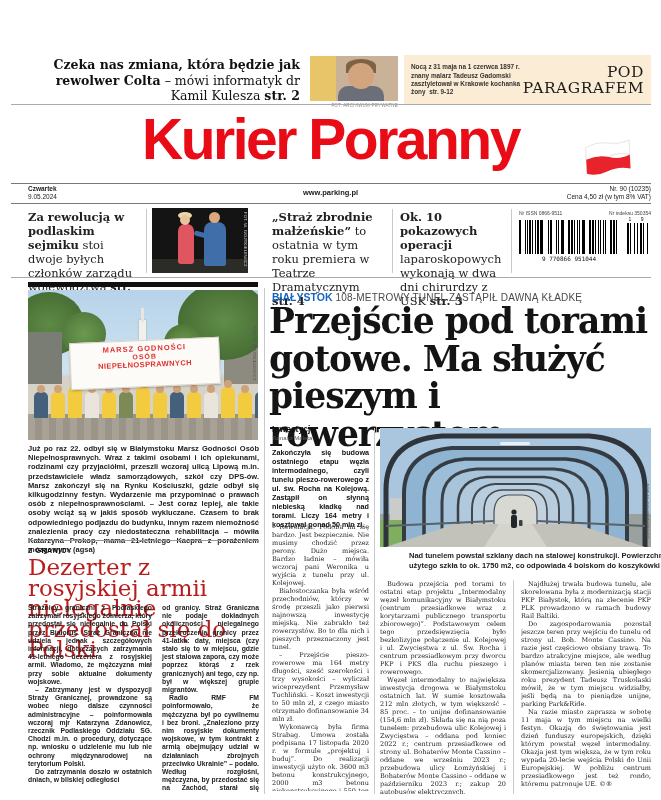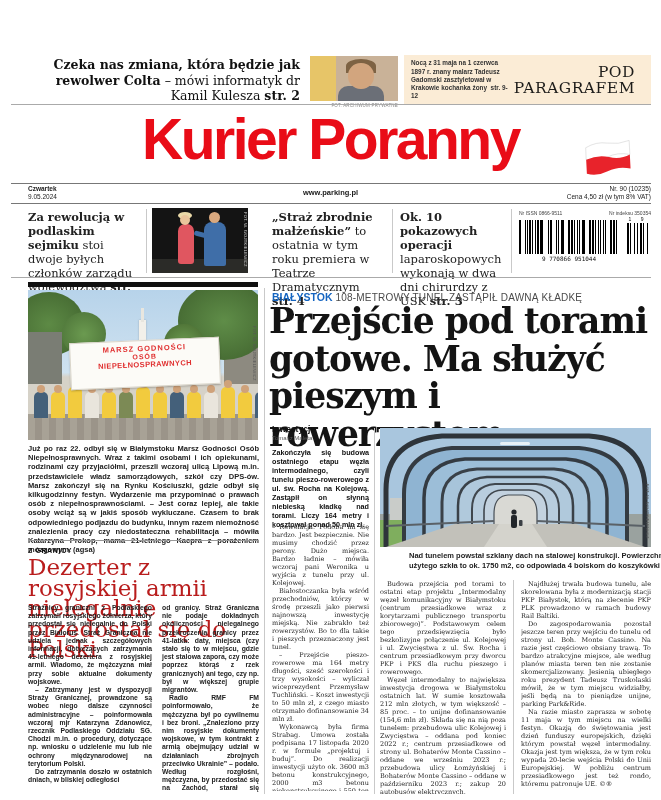--- a/index.html
+++ b/index.html
@@ -14,21 +14,21 @@
   .top-teaser{left:18px;top:57px;width:282px;text-align:right;font-family:"DejaVu Serif","Liberation Serif",serif;
               font-size:12.5px;line-height:15.5px;color:#111;}
   .top-photo{left:310px;top:56px;width:88px;height:45px;overflow:hidden;background:#c9b298;}
   .tp-band{position:absolute;left:0;top:0;width:26px;height:45px;background:#e7c568;}
   .tp-hair{position:absolute;left:36px;top:3px;width:30px;height:14px;border-radius:50% 50% 0 0;background:#7d6243;}
   .tp-face{position:absolute;left:38px;top:7px;width:26px;height:26px;border-radius:48%;background:#d2a57e;}
   .tp-body{position:absolute;left:28px;top:30px;width:46px;height:16px;border-radius:10px 10px 0 0;background:#6b6f77;}
   .top-photo-credit{left:310px;top:103px;width:88px;font-size:4.5px;color:#888;text-align:right;letter-spacing:.2px;}
   .top-box{left:404px;top:55px;width:247px;height:50px;background:#fbecd6;display:flex;align-items:center;padding:0;}
   .top-box-text{width:122px;padding:5px 2px 5px 7px;font-size:6.4px;line-height:8.3px;font-weight:700;color:#333;}
-  .top-box-logo{flex:1;text-align:right;padding-right:16px;font-family:"DejaVu Serif","Liberation Serif",serif;
+  .top-box-logo{flex:1;text-align:right;padding-right:7px;font-family:"DejaVu Serif","Liberation Serif",serif;
                 font-size:15.5px;line-height:16.5px;color:#1d1c1a;letter-spacing:.5px;}
 
   
   .masthead{left:0;top:106px;width:661px;text-align:center;font-weight:700;font-size:57px;
             letter-spacing:-2.5px;color:#e90c17;white-space:nowrap;}
   .flag{left:584px;top:139px;width:50px;height:36px;transform:rotate(-7deg);}
 
   
   .dl-left{left:28px;top:185px;font-size:6.5px;line-height:8px;color:#222;}
   .dl-center{left:0;top:188px;width:661px;text-align:center;font-size:7.5px;font-weight:700;}
@@ -259,21 +259,21 @@
 
   <div class="abs byline">
     <div class="sec">Inwestycje</div>
     <div class="auth">Tomasz Maleta</div>
   </div>
 
   <div class="abs lead">Zakończyła się budowa ostatniego etapu węzła intermodalnego, czyli tunelu pieszo-rowerowego z ul. św. Rocha na Kolejową. Zastąpił on słynną niebieską kładkę nad torami. Liczy 164 metry i kosztował ponad 50 mln zł.</div>
 
   <div class="a-col col1">
     <p>– Rewelacja. Podoba mi się bardzo. Jest bezpiecznie. Nie musimy chodzić przez perony. Dużo miejsca. Bardzo ładnie – mówiła wczoraj pani Weronika u wyjścia z tunelu przy ul. Kolejowej.</p>
-    <p>Białostoczanka była wśród przechodniów, którzy w środę przeszli jako pierwsi najnowszą inwestycję miejską. Nie zabrakło też rowerzystów. Bo to dla takie i pieszych przeznaczony jest tunel.</p>
+    <p>Białostoczanka była wśród przechodniów, którzy w środę przeszli jako pierwsi najnowszą inwestycję miejską. Nie zabrakło też rowerzystów. Bo to dla nich i pieszych przeznaczony jest tunel.</p>
     <p>– Przejście pieszo-rowerowe ma 164 metry długości, sześć szerokości i trzy wysokości – wyliczał wiceprezydent Przemysław Tuchliński. – Koszt inwestycji to 50 mln zł, z czego miasto otrzymało dofinansowanie 34 mln zł.</p>
     <p>Wykonawcą była firma Strabag. Umowa została podpisana 17 listopada 2020 r. w formule „projektuj i buduj”. Do realizacji inwestycji użyto ok. 3600 m3 betonu konstrukcyjnego, 2000 m3 betonu niekonstrukcyjnego i 550 ton stali zbrojeniowej.</p>
 
   </div>
 
   <div class="vrule" style="left:374px;top:428px;height:366px;"></div>
 
   <div class="abs tunnel">
     <svg width="271" height="119" viewBox="0 0 271 119">
       <rect x="0" y="0" width="271" height="119" fill="#a9c6de"></rect>

